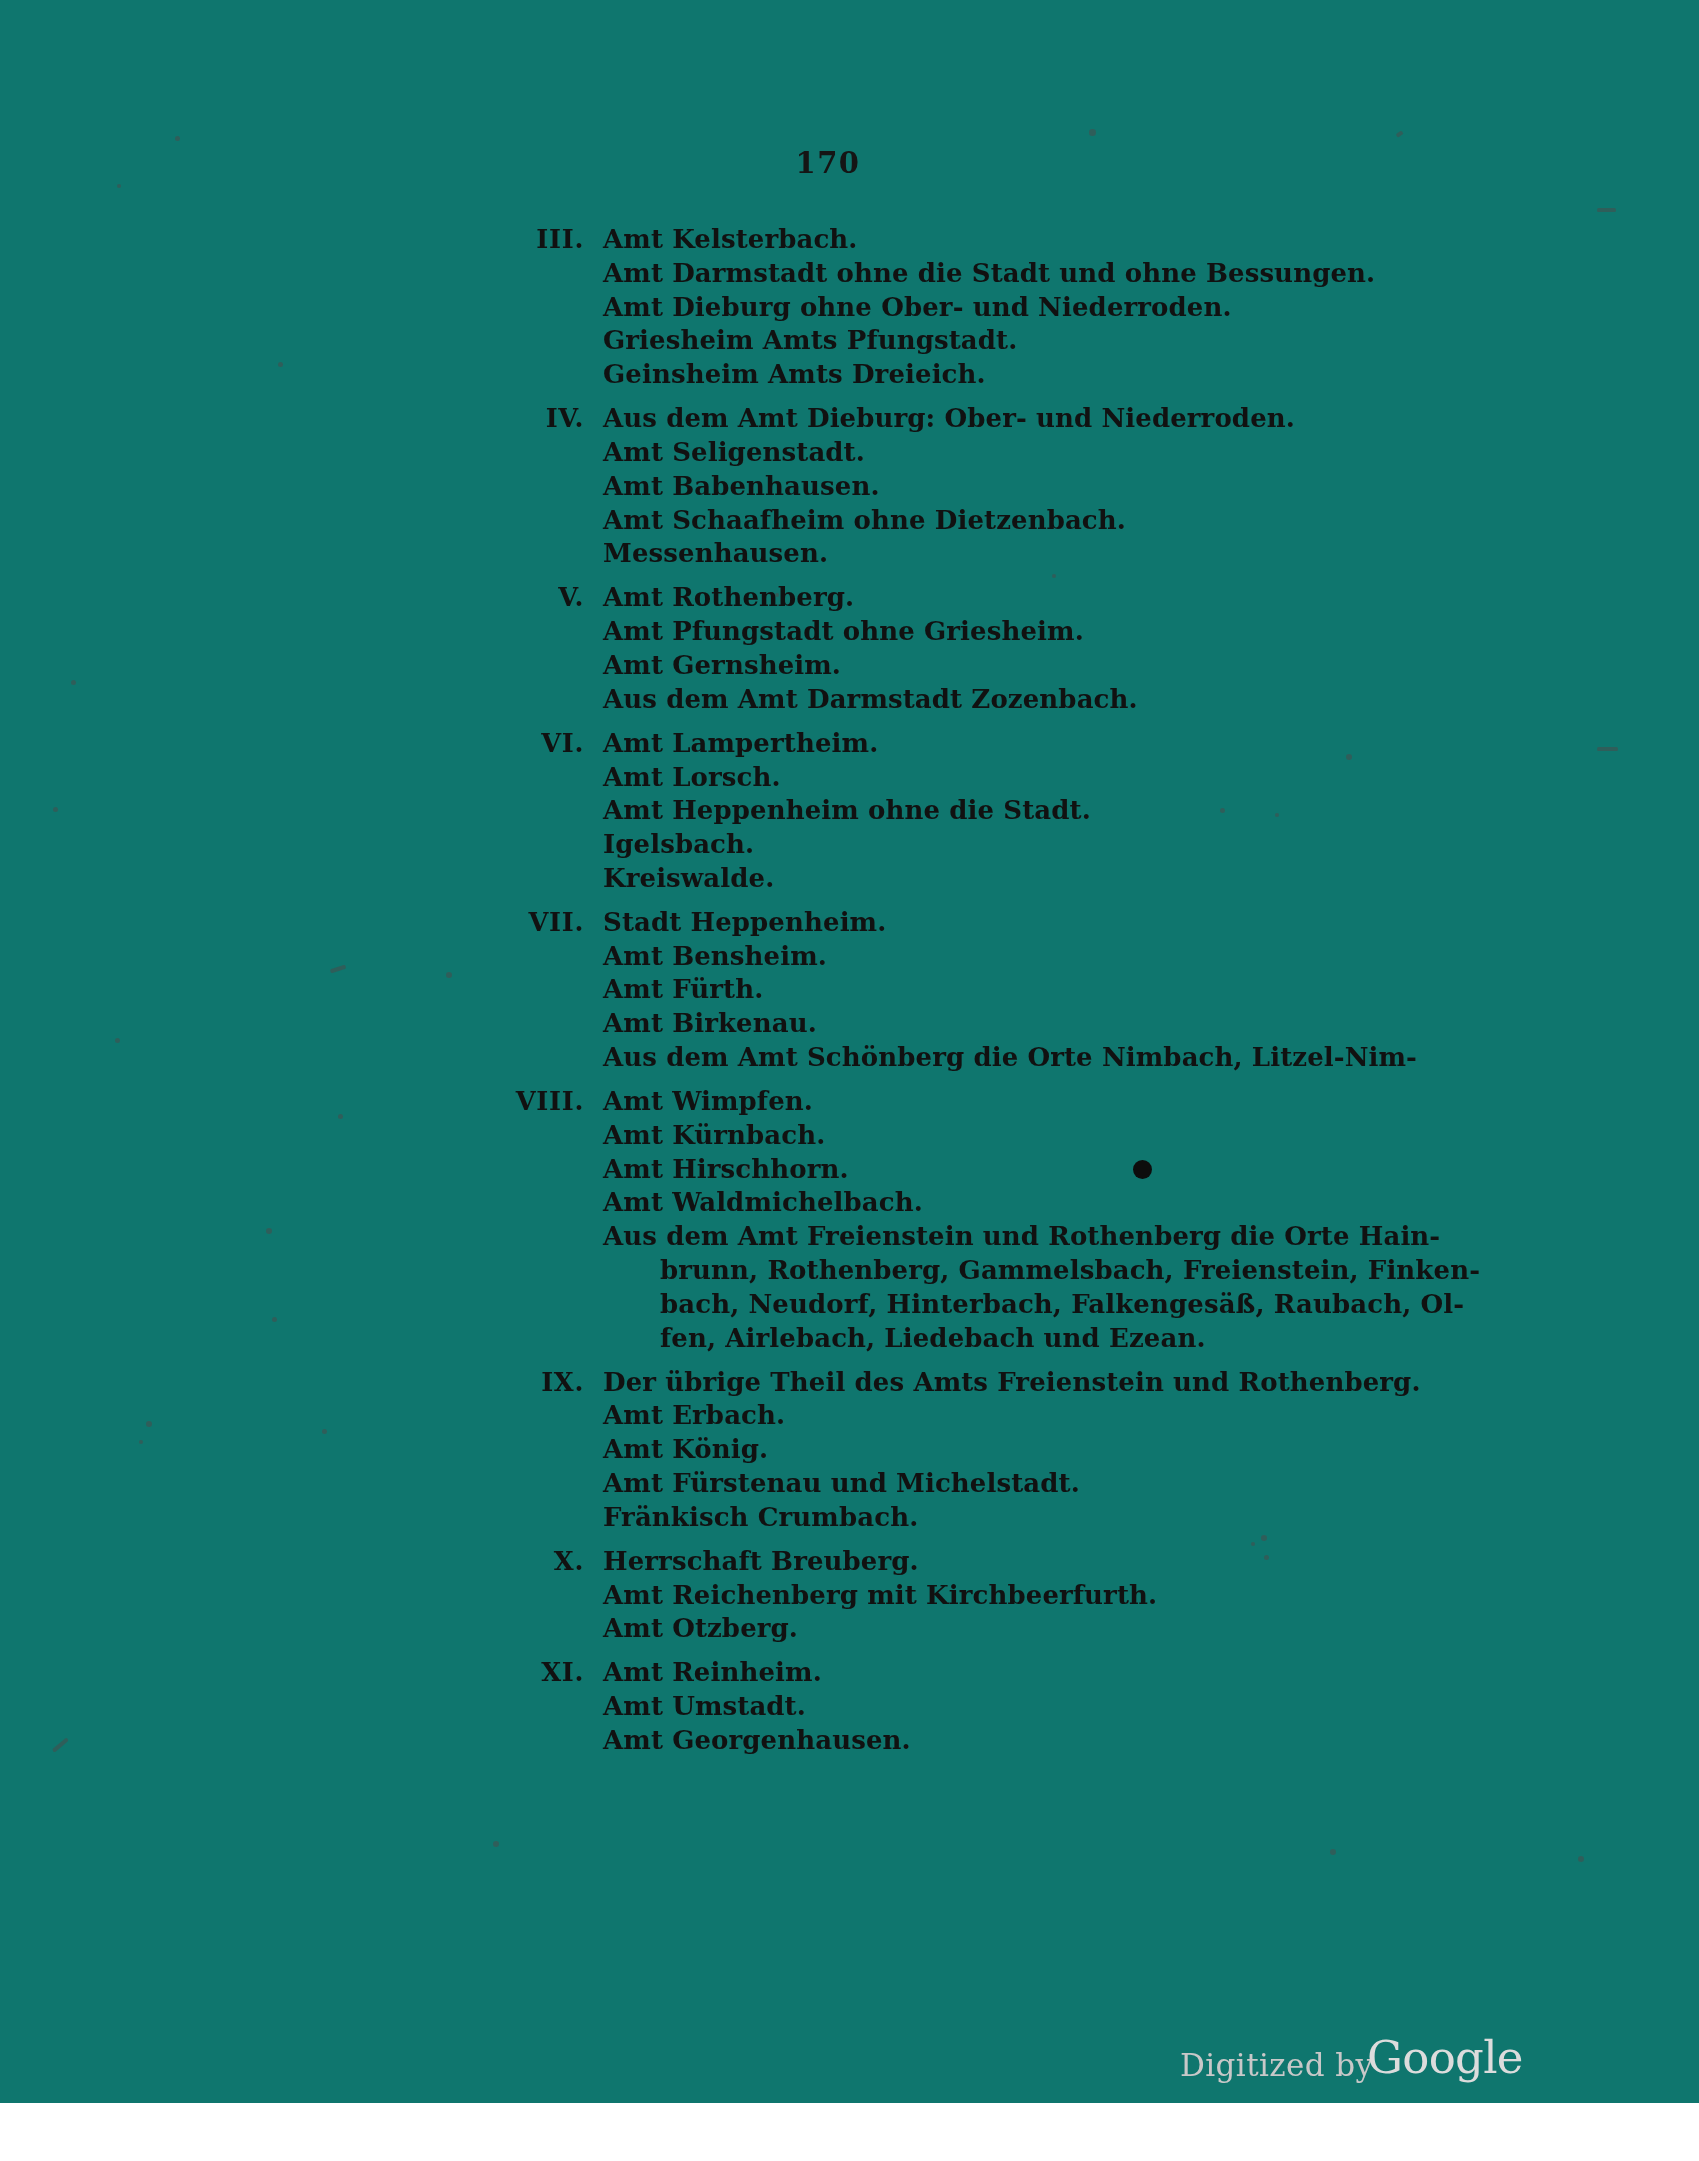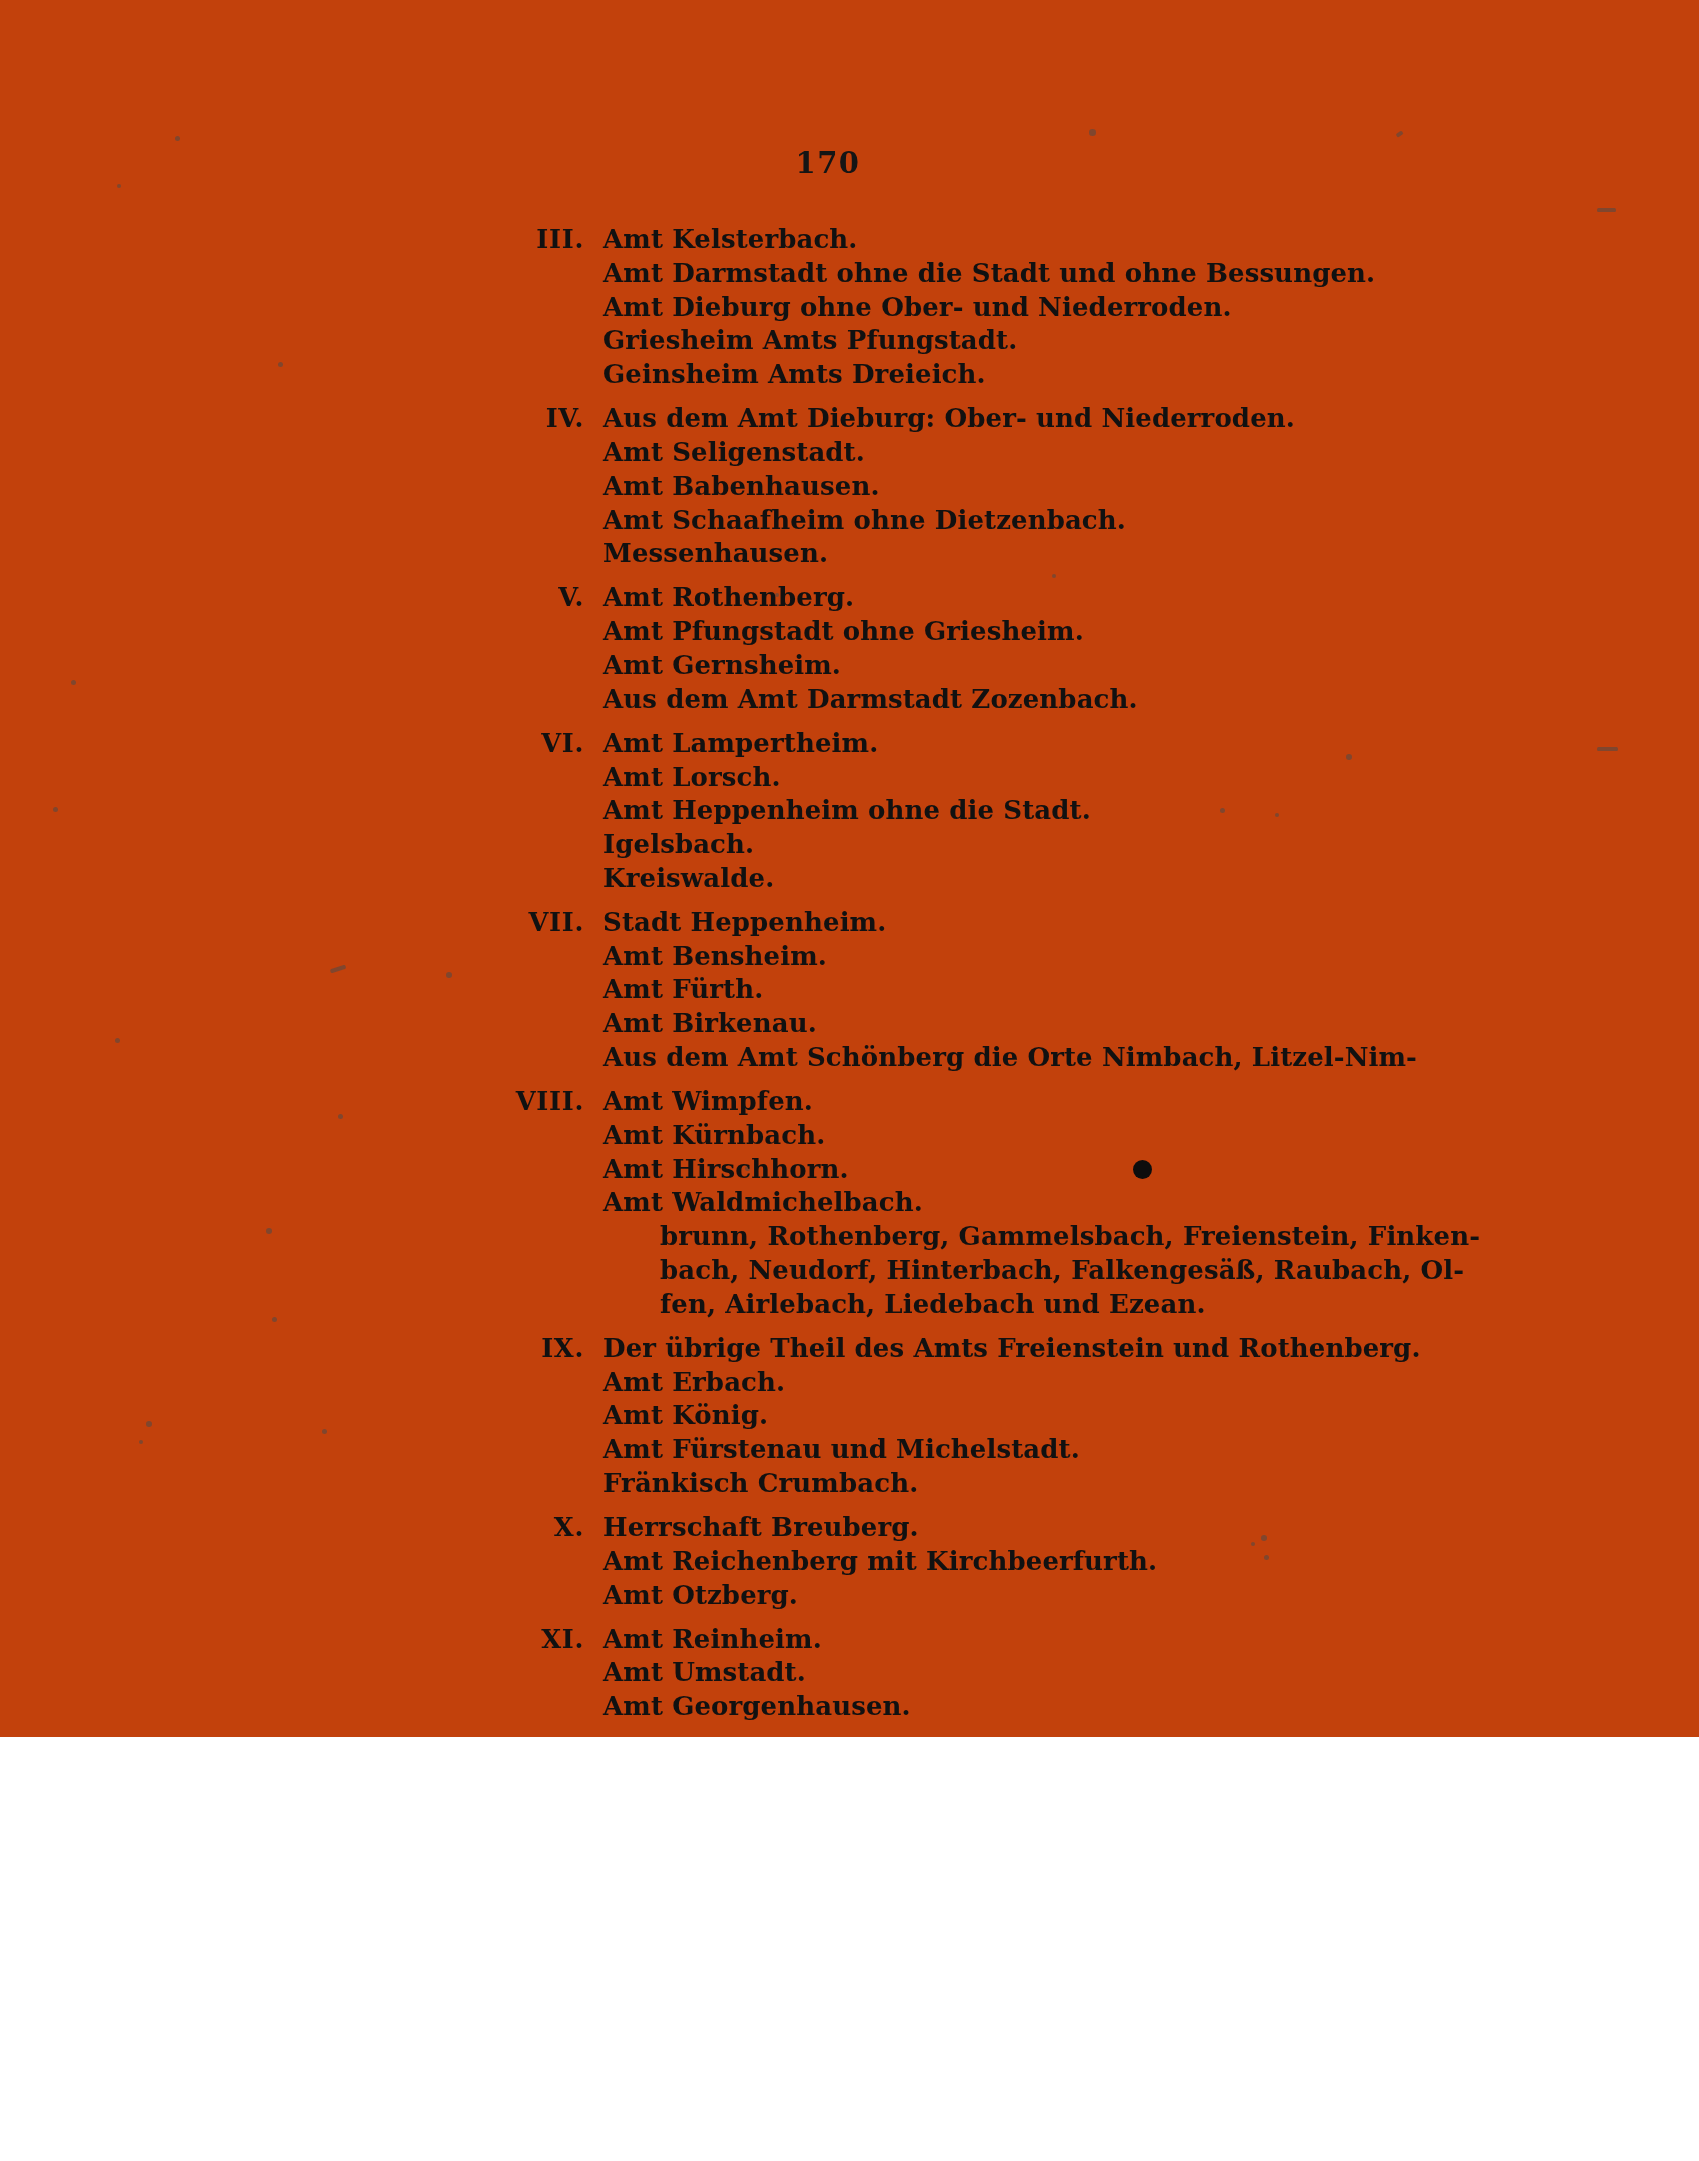--- a/index.html
+++ b/index.html
@@ -6,22 +6,22 @@
     margin: 0;
     padding: 0;
     background: #ffffff;
   }
   body {
     font-family: "DejaVu Serif", serif;
   }
   #page {
     position: relative;
     width: 1700px;
-    height: 1737px;
-    background: #c2410c;
+    height: 2103px;
+    background: #0f766e;
     overflow: hidden;
   }
   
   .speckles {
     position: absolute;
     inset: 0;
     pointer-events: none;
   }
   .sp {
     position: absolute;
@@ -240,20 +240,21 @@
         </div>
       </div>
       <div class="sec">
         <div class="row">
           <div class="rn">VIII.</div>
           <div class="lines">
             <div class="ln">Amt Wimpfen.</div>
             <div class="ln">Amt Kürnbach.</div>
             <div class="ln">Amt Hirschhorn.</div>
             <div class="ln">Amt Waldmichelbach.</div>
+            <div class="ln">Aus dem Amt Freienstein und Rothenberg die Orte Hain-</div>
             <div class="ln cont">brunn, Rothenberg, Gammelsbach, Freienstein, Finken-</div>
             <div class="ln cont">bach, Neudorf, Hinterbach, Falkengesäß, Raubach, Ol-</div>
             <div class="ln cont">fen, Airlebach, Liedebach und Ezean.</div>
           </div>
         </div>
       </div>
       <div class="sec">
         <div class="row">
           <div class="rn">IX.</div>
           <div class="lines">

